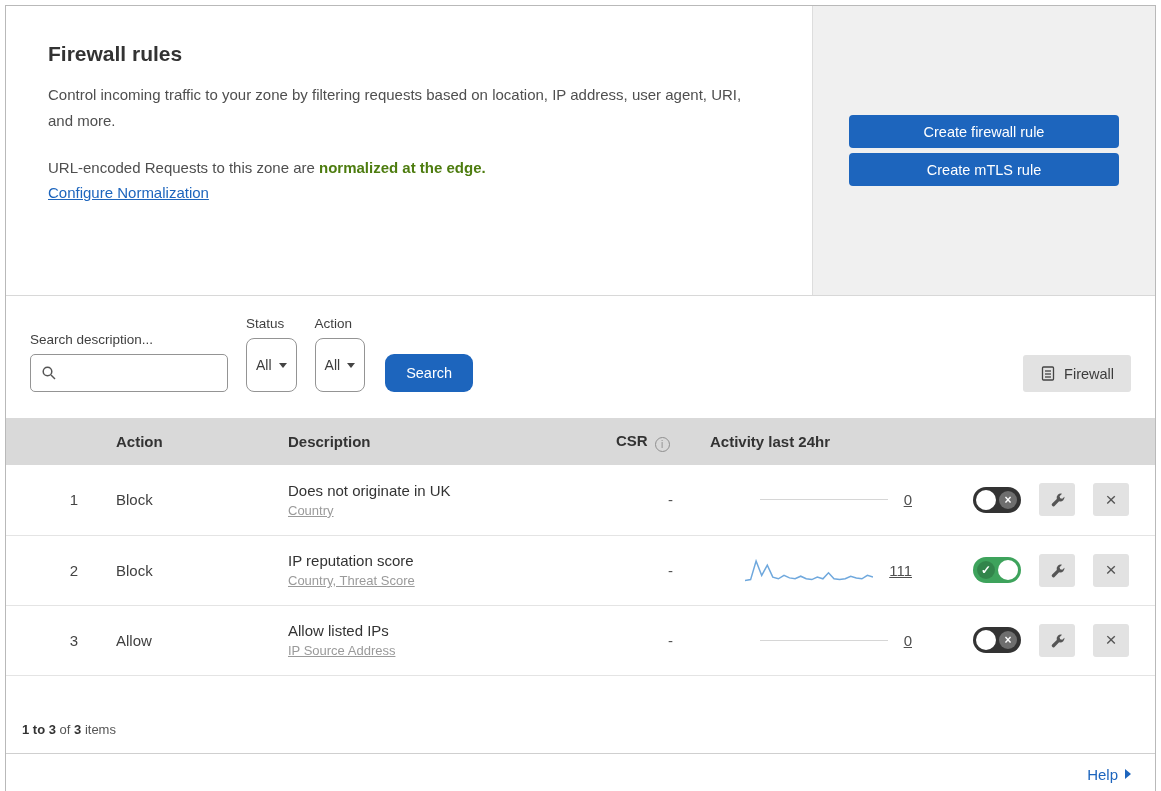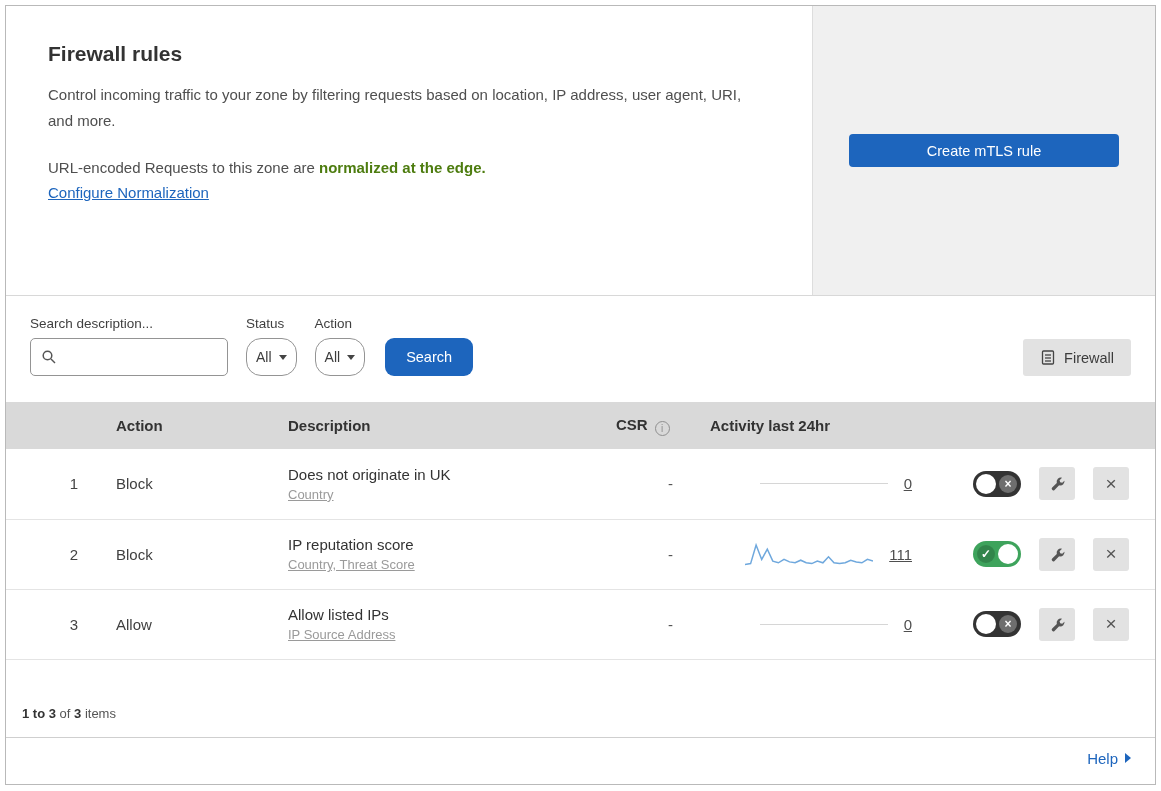--- a/index.html
+++ b/index.html
@@ -37,21 +37,21 @@
   .filters { display: flex; align-items: flex-end; gap: 18px; padding: 20px 24px 26px 24px; }
   .filter-group { display: flex; flex-direction: column; }
   .filter-label { font-size: 13.5px; color: #3f3f3f; margin-bottom: 7px; }
   .search-box { position: relative; }
   .search-box input {
     width: 198px; height: 38px; border: 1px solid #949494; border-radius: 5px;
     padding: 0 10px 0 36px; font-size: 14px; font-family: inherit; background:#fff;
   }
   .search-box svg { position: absolute; left: 11px; top: 11px; }
   .dropdown {
-    height: 38px; min-width: 46px; border: 1px solid #949494; border-radius: 15px; background: #fff;
+    height: 54px; min-width: 46px; border: 1px solid #949494; border-radius: 8px; background: #fff;
     display: flex; align-items: center; gap: 7px; padding: 0 9px; font-size: 14px; cursor: pointer;
   }
   .caret { width: 0; height: 0; border-left: 4px solid transparent; border-right: 4px solid transparent; border-top: 5px solid #444; }
   .btn-search {
     height: 38px; padding: 0 21px; background: var(--primary, #1d65bd); color: #fff; border: none;
     border-radius: 9px; font-size: 14.5px; font-family: inherit; cursor: pointer; margin-left: 2px;
   }
   .btn-ordering {
     margin-left: auto; height: 37px; padding: 0 17px; background: var(--icon-btn-bg, #dcdcdc);
     border: none; border-radius: 3px; font-size: 14.5px; color: #3c3c3c; font-family: inherit;
@@ -126,20 +126,21 @@
     <div class="hero-left">
       <h1>Firewall rules</h1>
       <p class="hero-desc">Control incoming traffic to your zone by filtering requests based on location, IP address, user agent, URI, and more.</p>
       <p class="hero-norm">
         <span>URL-encoded Requests to this zone are</span>
         <strong>normalized at the edge.</strong>
       </p>
       <a class="hero-link">Configure Normalization</a>
     </div>
     <div class="hero-right">
+      <button class="btn-primary">Create firewall rule</button>
       <button class="btn-primary">Create mTLS rule</button>
     </div>
   </header>
 
   <section class="filters">
     <div class="filter-group">
       <span class="filter-label">Search description...</span>
       <div class="search-box">
         <svg width="16" height="16" viewBox="0 0 16 16">
           <circle cx="6.5" cy="6.5" r="4.3" fill="none" stroke="#555" stroke-width="1.5"></circle>

